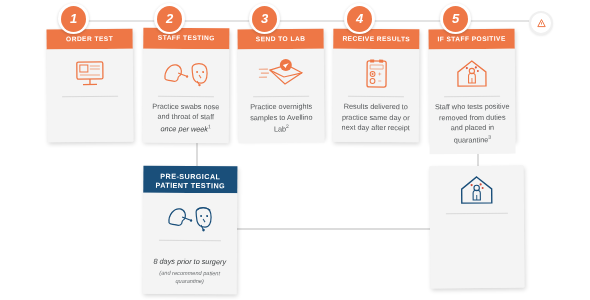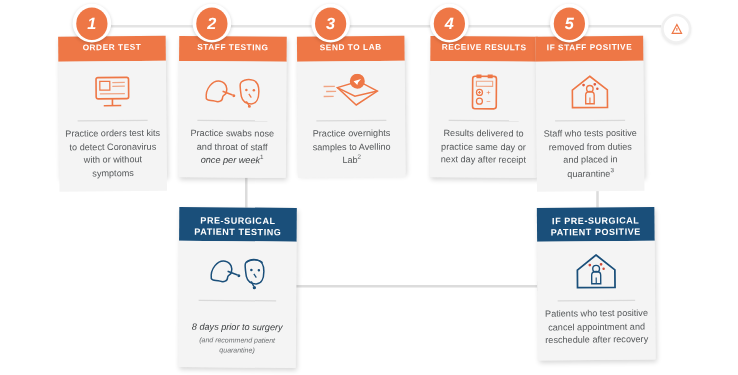--- a/index.html
+++ b/index.html
@@ -131,21 +131,20 @@
           <rect x="4" y="3" width="26" height="17" rx="1.5" fill="none" stroke="#ee7746" stroke-width="1.3"></rect>
           <rect x="7" y="6" width="8" height="7" fill="none" stroke="#ee7746" stroke-width="1"></rect>
           <line x1="17" y1="7" x2="27" y2="7" stroke="#f0a584" stroke-width="1"></line>
           <line x1="17" y1="10" x2="27" y2="10" stroke="#f0a584" stroke-width="1"></line>
           <line x1="7" y1="16" x2="27" y2="16" stroke="#f0a584" stroke-width="1"></line>
           <line x1="17" y1="20" x2="17" y2="25" stroke="#ee7746" stroke-width="1.3"></line>
           <line x1="10" y1="25.5" x2="24" y2="25.5" stroke="#ee7746" stroke-width="1.3"></line>
         </svg>
       </div>
       <div class="rule"></div>
-      <div class="card-text">Practice orders test kits to detect Coronavirus with or without symptoms</div>
     </div>
   </div>
 
   <div class="badge" style="left:154px;top:3px;">
     <span>2</span>
   </div>
   <div class="card tilt-b" style="left:143px;top:29px;height:113px;">
     <div class="card-head">STAFF TESTING</div>
     <div class="card-body">
       <div class="icon-wrap">
@@ -189,21 +188,21 @@
       <div class="rule"></div>
       <div class="card-text">
         <span>Practice overnights samples to Avellino Lab</span><span class="sup">2</span>
       </div>
     </div>
   </div>
 
   <div class="badge" style="left:344px;top:3px;">
     <span>4</span>
   </div>
-  <div class="card tilt-b" style="left:344px;top:29px;height:113px;">
+  <div class="card tilt-b" style="left:333px;top:29px;height:113px;">
     <div class="card-head">RECEIVE RESULTS</div>
     <div class="card-body">
       <div class="icon-wrap">
         <svg width="32" height="32" viewBox="0 0 32 32">
           <rect x="7" y="3" width="19" height="26" rx="2" fill="none" stroke="#ee7746" stroke-width="1.3"></rect>
           <rect x="10" y="1.6" width="4" height="3" fill="#ee7746"></rect>
           <rect x="19" y="1.6" width="4" height="3" fill="#ee7746"></rect>
           <rect x="10" y="7" width="13" height="4" fill="none" stroke="#f0a584" stroke-width="0.9"></rect>
           <circle cx="12.5" cy="16" r="2.4" fill="none" stroke="#ee7746" stroke-width="1"></circle>
           <line x1="11.4" y1="16" x2="13.6" y2="16" stroke="#ee7746" stroke-width="0.9"></line>
@@ -265,34 +264,29 @@
       <div class="rule"></div>
       <div class="card-text">
         <br>
         <span class="em">8 days prior to surgery</span>
         <span class="sub">(and recommend patient quarantine)</span>
       </div>
     </div>
   </div>
 
   <div class="card wide tilt-a" style="left:430px;top:166px;height:122px;">
-    <div class="card-head navy">
-      <span>IF PRE-SURGICAL</span><br>
-      <span>PATIENT POSITIVE</span>
-    </div>
     <div class="card-body">
       <div class="icon-wrap">
         <svg width="38" height="34" viewBox="0 0 38 34">
           <path d="M19 3 L34 15 L34 29 L4 29 L4 15 Z" fill="none" stroke="#1a4f7a" stroke-width="1.4"></path>
           <circle cx="19" cy="14" r="2.7" fill="none" stroke="#1a4f7a" stroke-width="1.1"></circle>
           <path d="M15.4 19 C15.4 17 16.9 16.2 19 16.2 C21.1 16.2 22.6 17 22.6 19 L22.6 26 L15.4 26 Z" fill="none" stroke="#1a4f7a" stroke-width="1.1"></path>
           <line x1="19" y1="21" x2="19" y2="26" stroke="#1a4f7a" stroke-width="0.9"></line>
           <circle cx="14" cy="11" r="1.1" fill="#d14b3a"></circle>
           <circle cx="23" cy="10.5" r="1.1" fill="#d14b3a"></circle>
           <circle cx="25" cy="14" r="1" fill="#d14b3a"></circle>
         </svg>
       </div>
       <div class="rule"></div>
-      <div class="card-text">Patients who test positive cancel appointment and reschedule after recovery</div>
     </div>
   </div>
 
 </div>
 
 </body></html>

